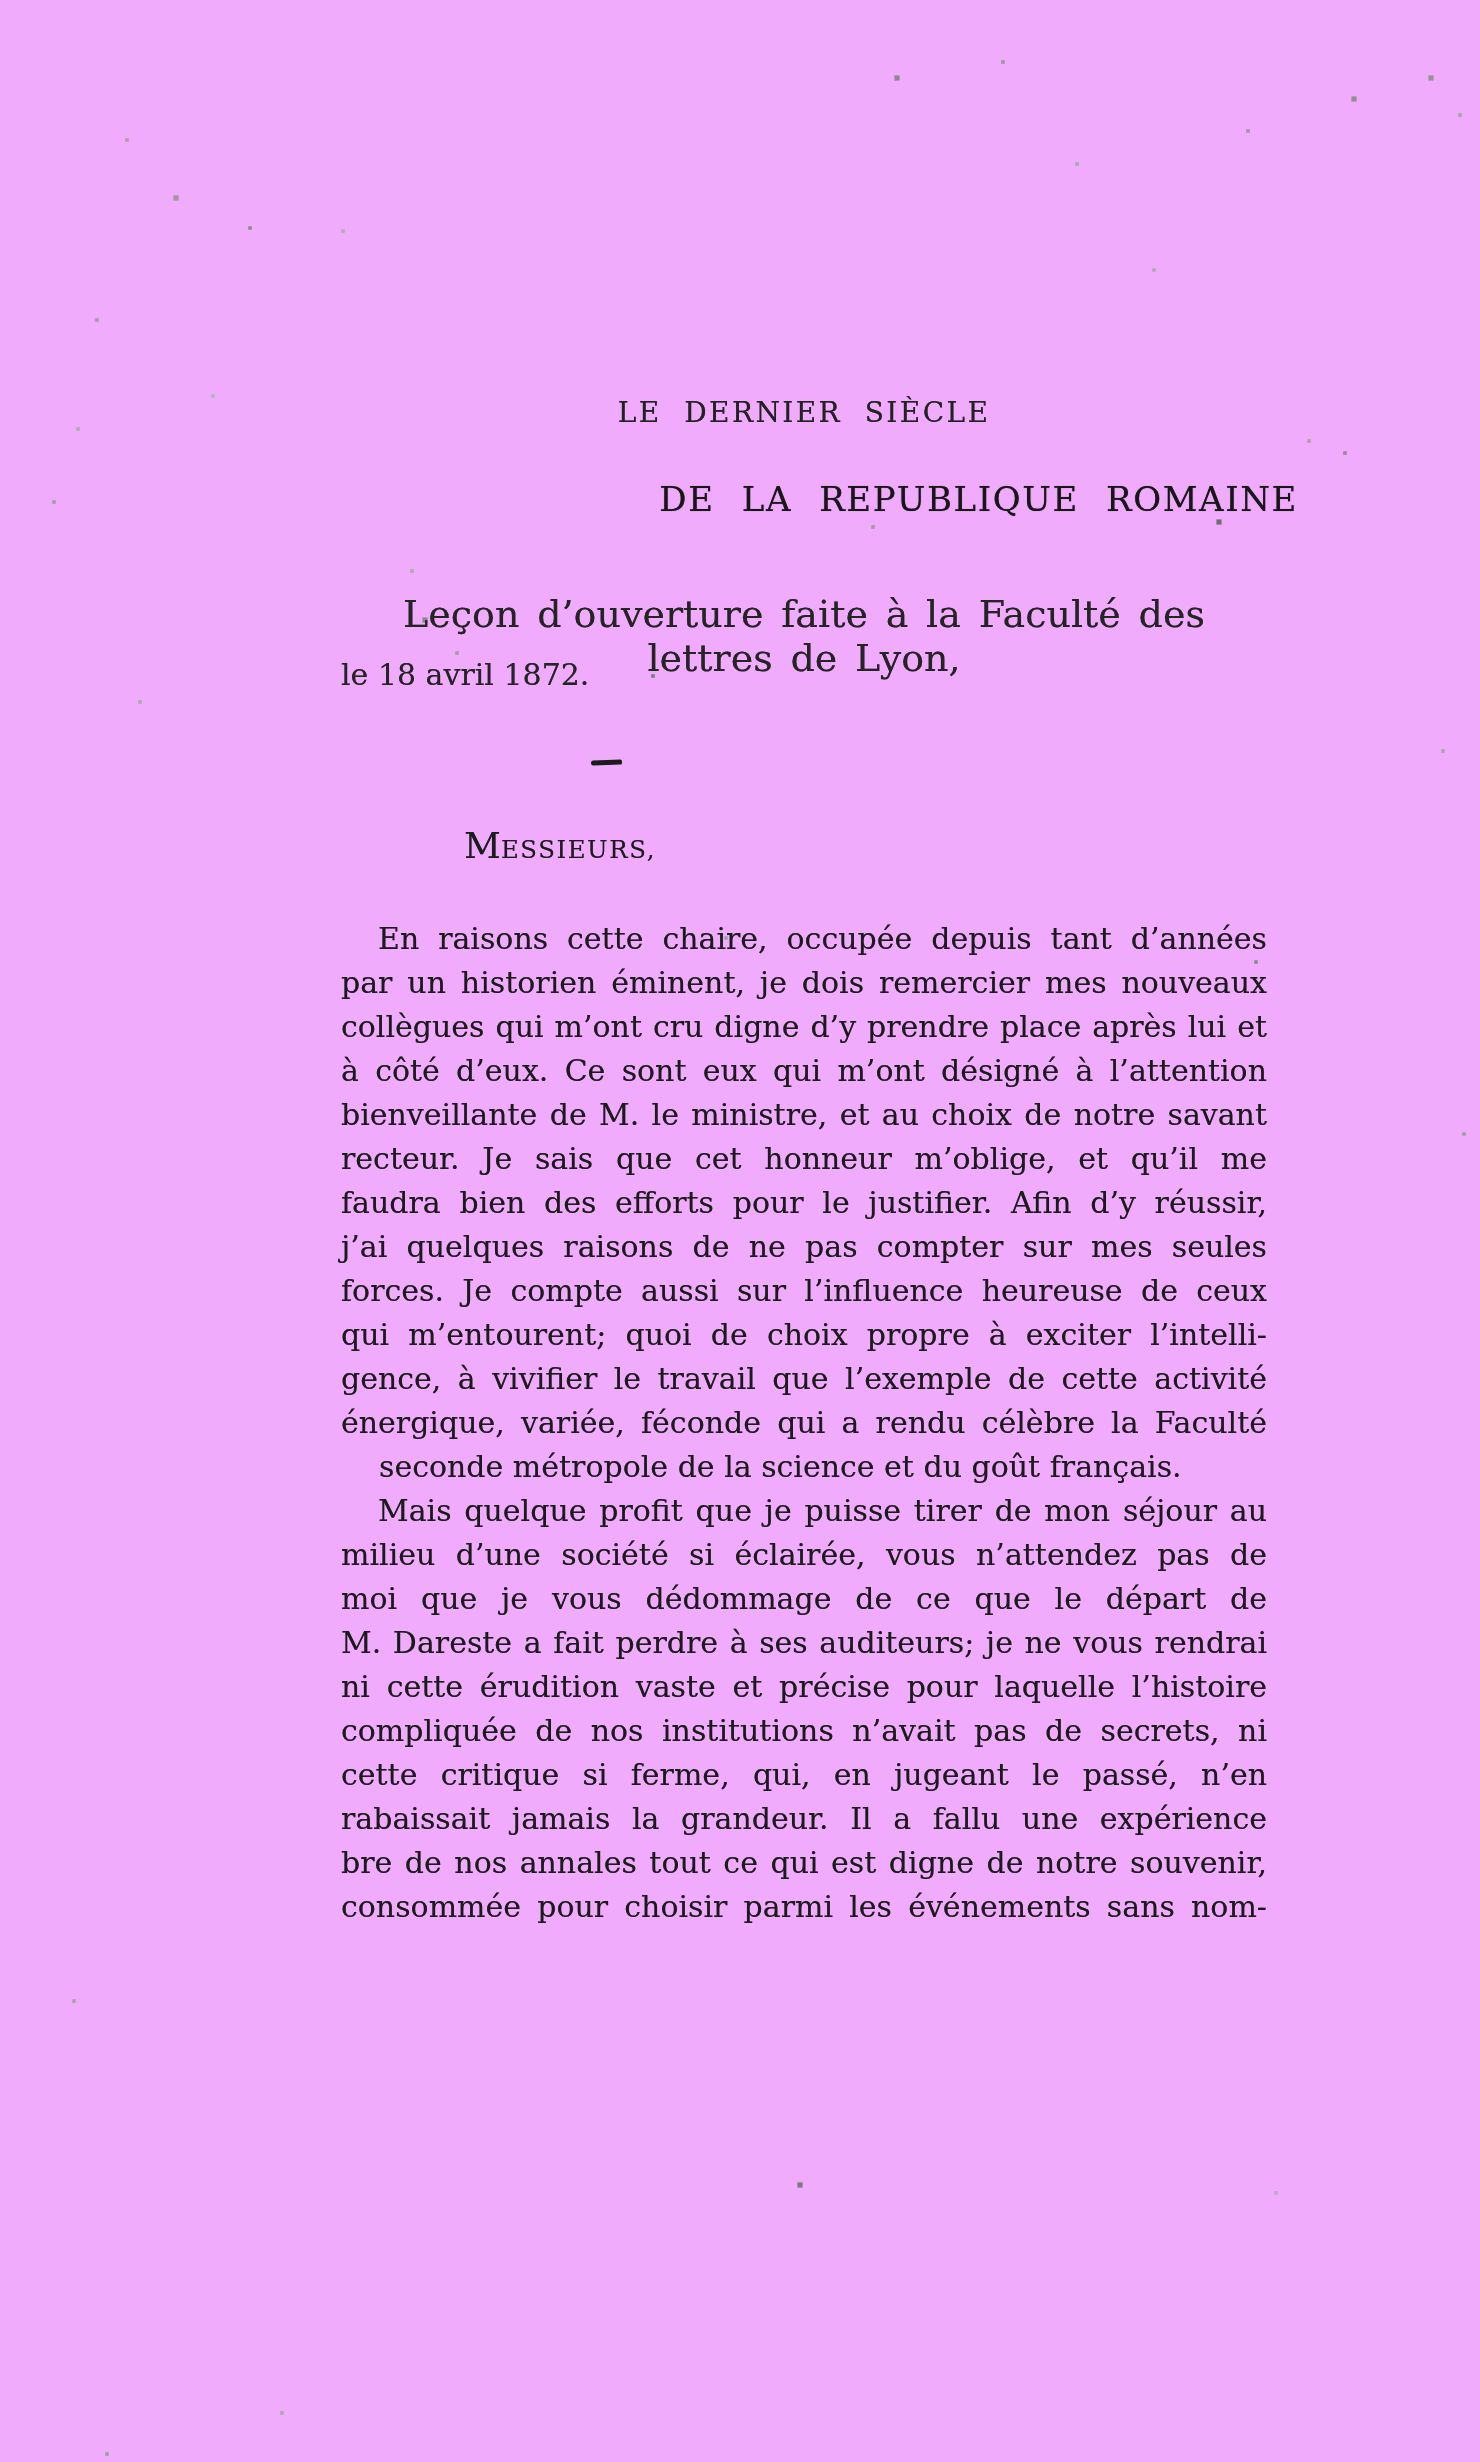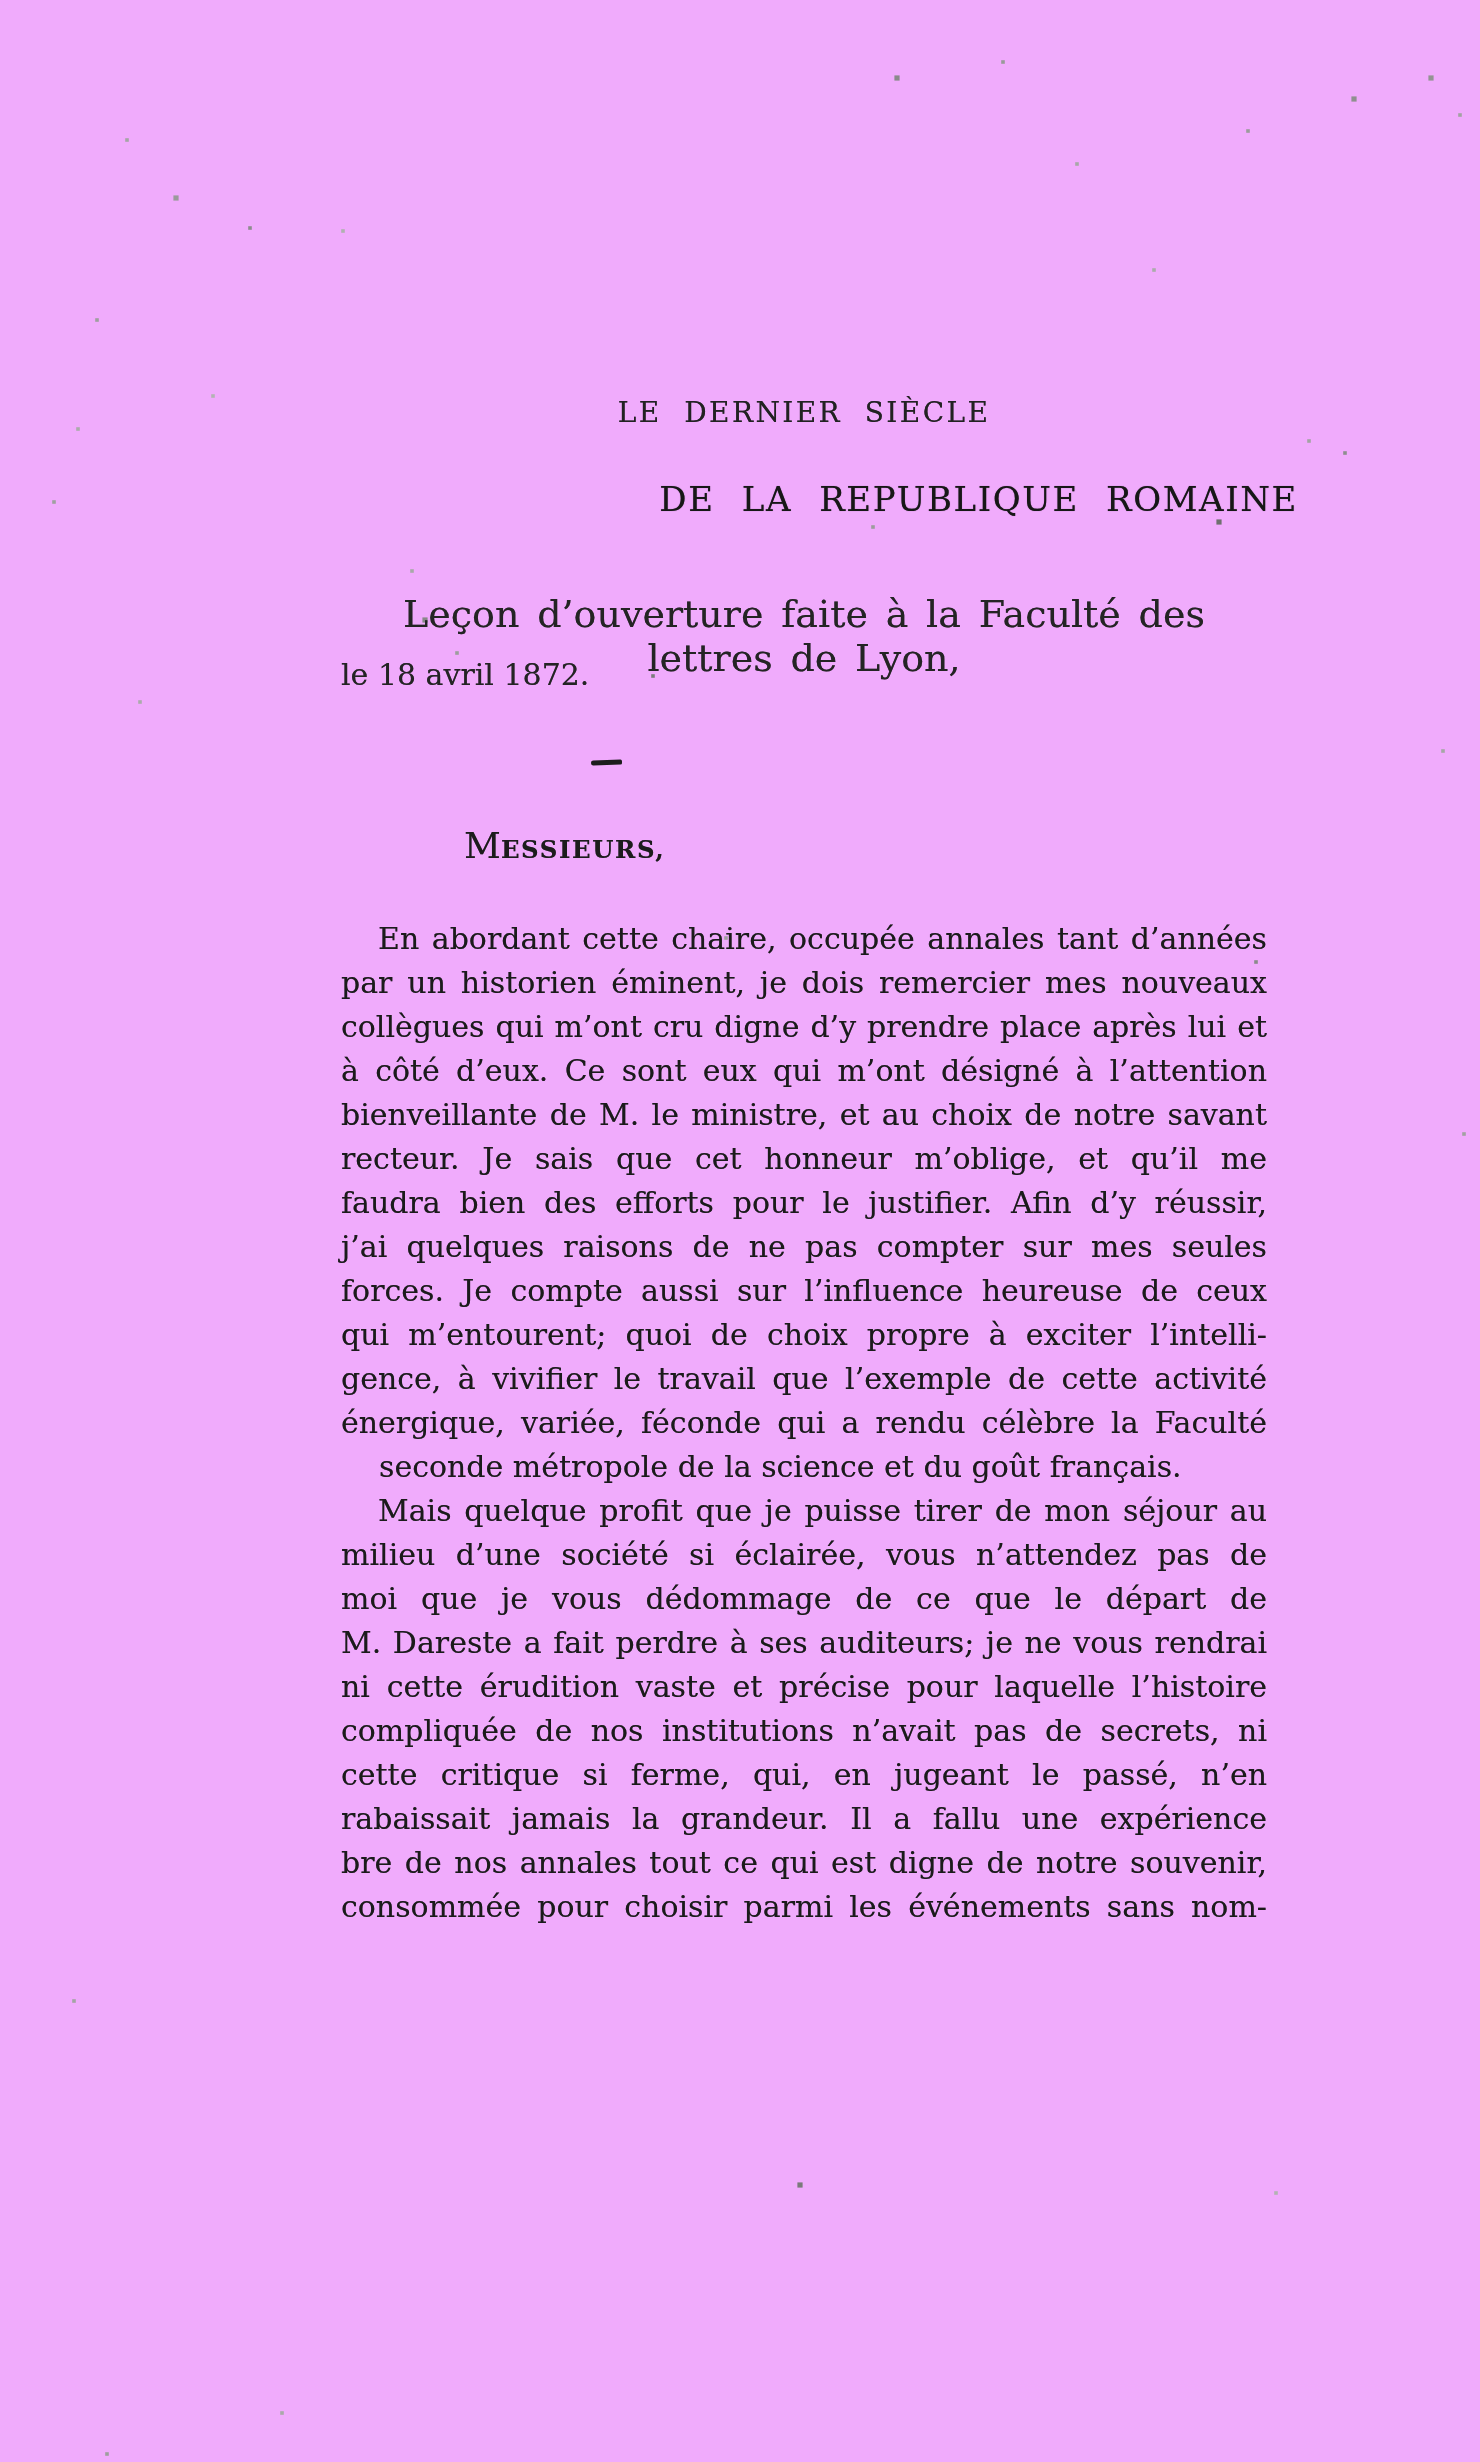--- a/index.html
+++ b/index.html
@@ -63,21 +63,21 @@
     transform: rotate(-2deg);
   }
   
   .salutation {
     position: absolute;
     left: 464px; top: 825px;
     color: #1c1c1c;
     text-shadow: 0 0 0.5px rgba(20,20,20,0.55);
   }
   .salutation .cap { font-size: 36px; }
-  .salutation .sc  { font-size: 24.4px; letter-spacing: 1.6px; font-weight: bold; }
+  .salutation .sc  { font-size: 24.4px; letter-spacing: 1.6px; }
   
   .bodytext {
     position: absolute;
     left: 341px; top: 917px; width: 926px;
     font-size: 30px;
     line-height: 44px;
     color: #1b1b1b;
     text-shadow: 0 0 0.5px rgba(25,25,25,0.5);
   }
   .line {
@@ -116,21 +116,21 @@
   <div class="t1">LE DERNIER SIÈCLE</div>
   <div class="t2">DE LA REPUBLIQUE ROMAINE</div>
   <div class="sub1">Leçon d’ouverture faite à la Faculté des lettres de Lyon,</div>
   <div class="sub2">le 18 avril 1872.</div>
 
   <div class="divider"></div>
 
   <div class="salutation"><span class="cap">M</span><span class="sc">ESSIEURS,</span></div>
 
   <div class="bodytext">
-    <div class="line indent">En abordant cette chaire, occupée annales tant d’années</div>
+    <div class="line indent">En raisons cette chaire, occupée depuis tant d’années</div>
     <div class="line">par un historien éminent, je dois remercier mes nouveaux</div>
     <div class="line">collègues qui m’ont cru digne d’y prendre place après lui et</div>
     <div class="line">à côté d’eux. Ce sont eux qui m’ont désigné à l’attention</div>
     <div class="line">bienveillante de M. le ministre, et au choix de notre savant</div>
     <div class="line">recteur. Je sais que cet honneur m’oblige, et qu’il me</div>
     <div class="line">faudra bien des efforts pour le justifier. Afin d’y réussir,</div>
     <div class="line">j’ai quelques raisons de ne pas compter sur mes seules</div>
     <div class="line">forces. Je compte aussi sur l’influence heureuse de ceux</div>
     <div class="line">qui m’entourent; quoi de choix propre à exciter l’intelli-</div>
     <div class="line">gence, à vivifier le travail que l’exemple de cette activité</div>

